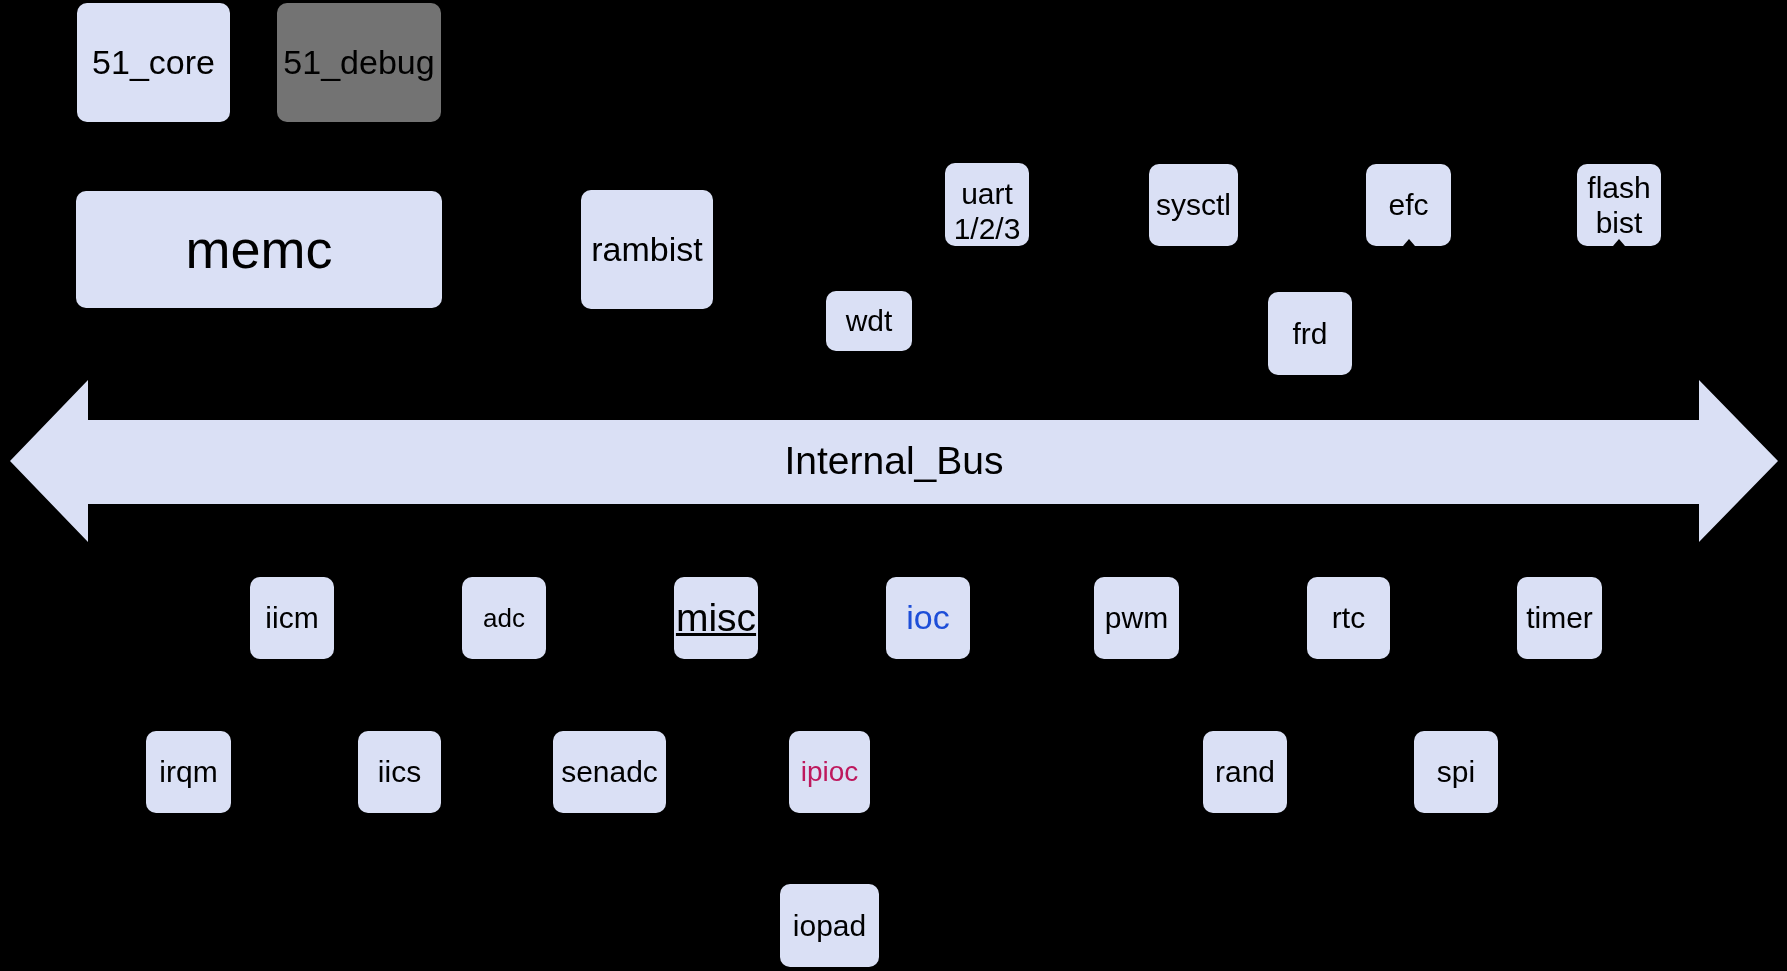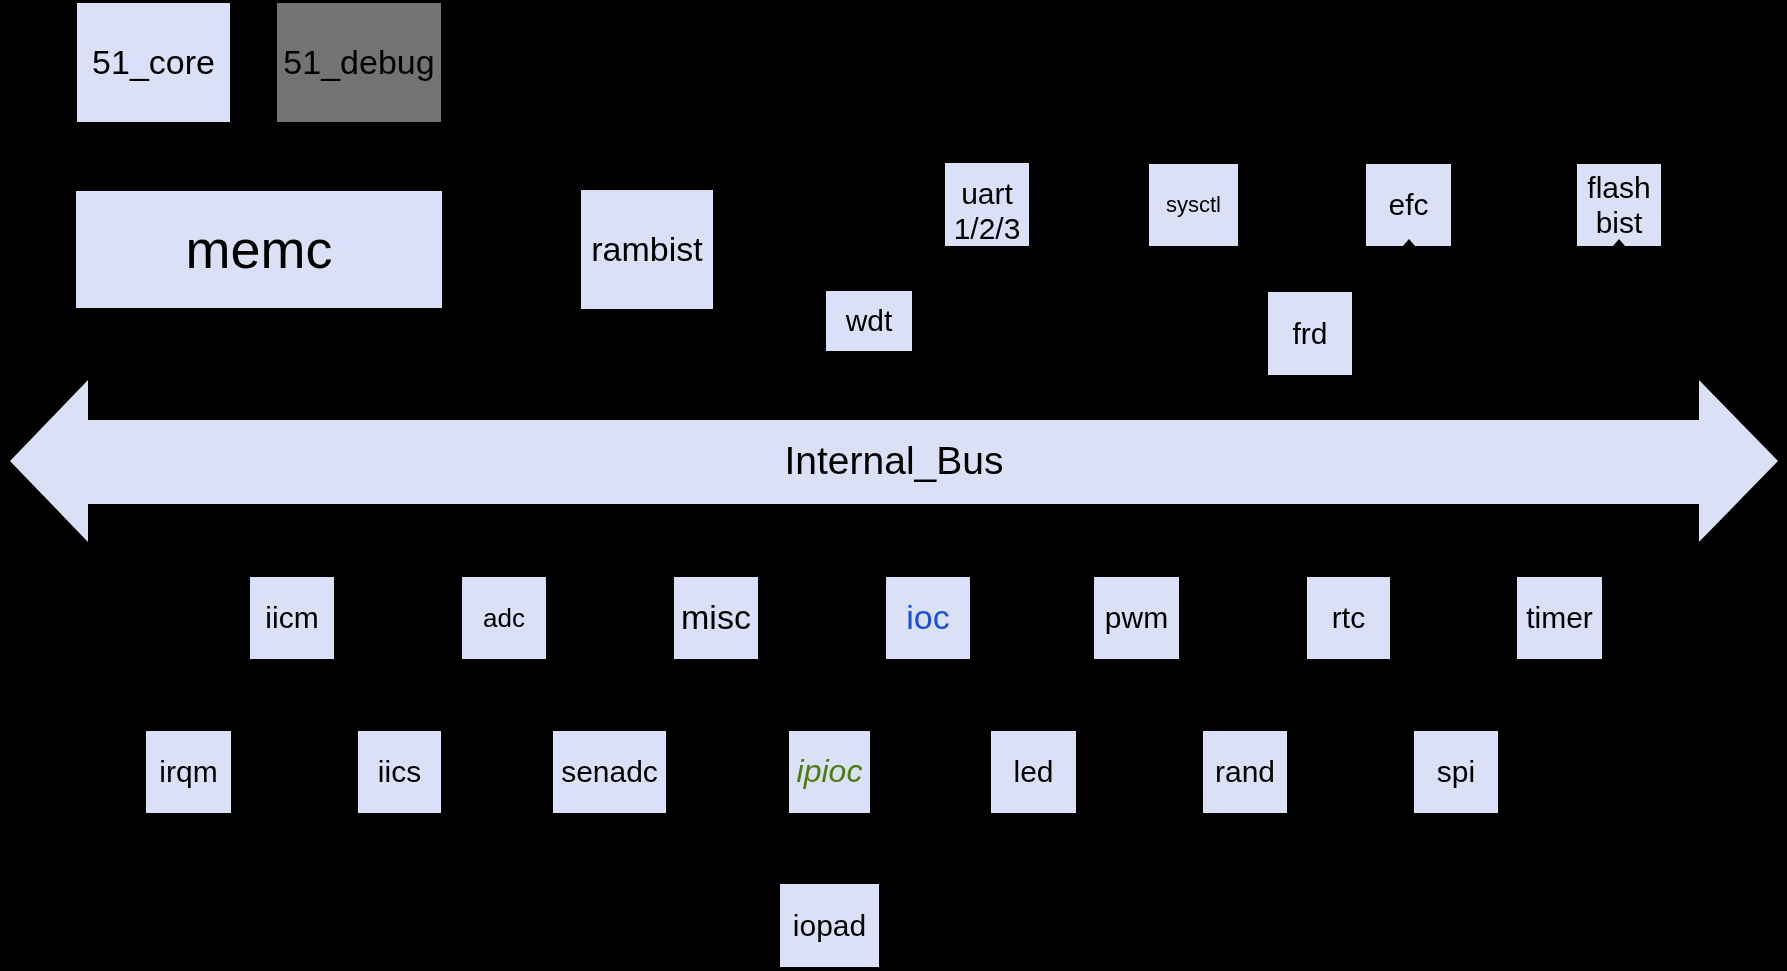--- a/index.html
+++ b/index.html
@@ -14,20 +14,21 @@
     background: #000000;
     overflow: hidden;
     font-family: "Liberation Sans", sans-serif;
   }
   .block {
     position: absolute;
     background: #dae0f5;
     display: flex;
     align-items: center;
     justify-content: center;
+    border-radius: 10px;
   }
   .block-label {
     color: #000000;
     text-align: center;
     white-space: pre-line;
     line-height: 1.17;
   }
   .arrow-tip {
     position: absolute;
     bottom: 0;
@@ -90,21 +91,21 @@
       <span class="block-label" style="font-size: 54px; color: rgb(0, 0, 0);">memc</span>
     </div>
     <div class="block" style="left: 581px; top: 190px; width: 132px; height: 119px; background: rgb(218, 224, 245);">
       <span class="block-label" style="font-size: 34px; color: rgb(0, 0, 0);">rambist</span>
     </div>
     <div class="block" style="left: 945px; top: 163px; width: 84px; height: 83px; background: rgb(218, 224, 245); align-items: flex-end;">
       <span class="block-label" style="font-size: 30px; color: rgb(0, 0, 0);">uart
 1/2/3</span>
     </div>
     <div class="block" style="left: 1149px; top: 164px; width: 89px; height: 82px; background: rgb(218, 224, 245);">
-      <span class="block-label" style="font-size: 22px; color: rgb(0, 0, 0);">sysctl</span>
+      <span class="block-label" style="font-size: 30px; color: rgb(0, 0, 0);">sysctl</span>
     </div>
     <div class="block" style="left: 1366px; top: 164px; width: 85px; height: 82px; background: rgb(218, 224, 245);">
       <span class="block-label" style="font-size: 30px; color: rgb(0, 0, 0);">efc</span>
       <div class="arrow-tip"></div>
     </div>
     <div class="block" style="left: 1577px; top: 164px; width: 84px; height: 82px; background: rgb(218, 224, 245);">
       <span class="block-label" style="font-size: 30px; color: rgb(0, 0, 0);">flash
 bist</span>
       <div class="arrow-tip"></div>
     </div>
@@ -114,21 +115,21 @@
     <div class="block" style="left: 1268px; top: 292px; width: 84px; height: 83px; background: rgb(218, 224, 245);">
       <span class="block-label" style="font-size: 30px; color: rgb(0, 0, 0);">frd</span>
     </div>
     <div class="block" style="left: 250px; top: 577px; width: 84px; height: 82px; background: rgb(218, 224, 245);">
       <span class="block-label" style="font-size: 30px; color: rgb(0, 0, 0);">iicm</span>
     </div>
     <div class="block" style="left: 462px; top: 577px; width: 84px; height: 82px; background: rgb(218, 224, 245);">
       <span class="block-label" style="font-size: 26px; color: rgb(0, 0, 0);">adc</span>
     </div>
     <div class="block" style="left: 674px; top: 577px; width: 84px; height: 82px; background: rgb(218, 224, 245);">
-      <span class="block-label" style="font-size: 34px; color: rgb(0, 0, 0);">misc</span>
+      <span class="block-label" style="font-size: 39px; color: rgb(0, 0, 0); text-decoration: underline;">misc</span>
     </div>
     <div class="block" style="left: 886px; top: 577px; width: 84px; height: 82px; background: rgb(218, 224, 245);">
       <span class="block-label" style="font-size: 34px; color: #1d4ed8;">ioc</span>
     </div>
     <div class="block" style="left: 1094px; top: 577px; width: 85px; height: 82px; background: rgb(218, 224, 245);">
       <span class="block-label" style="font-size: 30px; color: rgb(0, 0, 0);">pwm</span>
     </div>
     <div class="block" style="left: 1307px; top: 577px; width: 83px; height: 82px; background: rgb(218, 224, 245);">
       <span class="block-label" style="font-size: 30px; color: rgb(0, 0, 0);">rtc</span>
     </div>
@@ -138,24 +139,21 @@
     <div class="block" style="left: 146px; top: 731px; width: 85px; height: 82px; background: rgb(218, 224, 245);">
       <span class="block-label" style="font-size: 30px; color: rgb(0, 0, 0);">irqm</span>
     </div>
     <div class="block" style="left: 358px; top: 731px; width: 83px; height: 82px; background: rgb(218, 224, 245);">
       <span class="block-label" style="font-size: 30px; color: rgb(0, 0, 0);">iics</span>
     </div>
     <div class="block" style="left: 553px; top: 731px; width: 113px; height: 82px; background: rgb(218, 224, 245);">
       <span class="block-label" style="font-size: 30px; color: rgb(0, 0, 0);">senadc</span>
     </div>
     <div class="block" style="left: 789px; top: 731px; width: 81px; height: 82px; background: rgb(218, 224, 245);">
-      <span class="block-label" style="font-size: 32px; color: #4d7c0f; font-style: italic;">ipioc</span>
-    </div>
-    <div class="block" style="left: 991px; top: 731px; width: 85px; height: 82px; background: rgb(218, 224, 245);">
-      <span class="block-label" style="font-size: 30px; color: rgb(0, 0, 0);">led</span>
+      <span class="block-label" style="font-size: 28px; color: #be185d;">ipioc</span>
     </div>
     <div class="block" style="left: 1203px; top: 731px; width: 84px; height: 82px; background: rgb(218, 224, 245);">
       <span class="block-label" style="font-size: 30px; color: rgb(0, 0, 0);">rand</span>
     </div>
     <div class="block" style="left: 1414px; top: 731px; width: 84px; height: 82px; background: rgb(218, 224, 245);">
       <span class="block-label" style="font-size: 30px; color: rgb(0, 0, 0);">spi</span>
     </div>
     <div class="block" style="left: 780px; top: 884px; width: 99px; height: 83px; background: rgb(218, 224, 245);">
       <span class="block-label" style="font-size: 30px; color: rgb(0, 0, 0);">iopad</span>
     </div>

